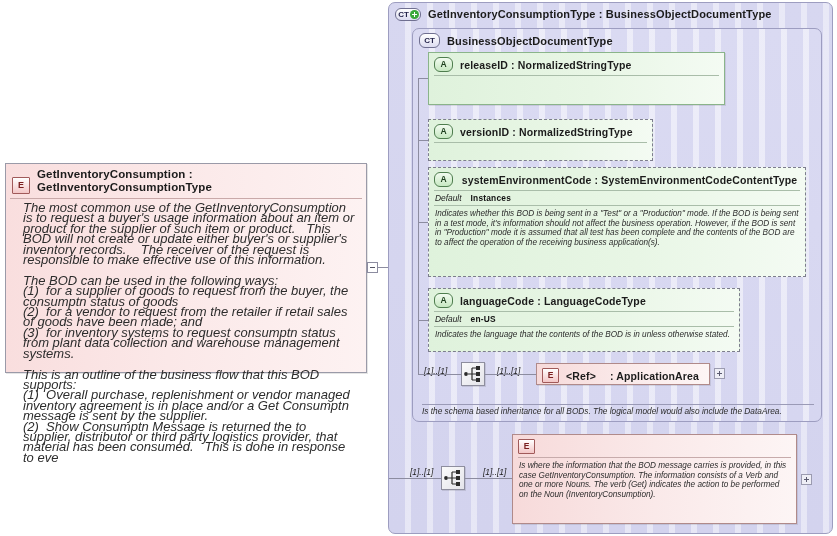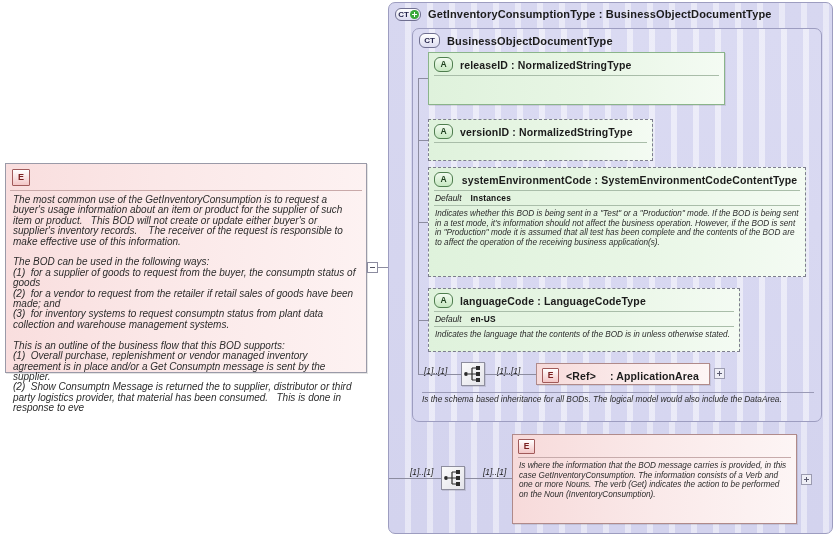--- a/index.html
+++ b/index.html
@@ -75,21 +75,21 @@
     width: 16px; height: 15px;
     border: 1px solid #a05a5a;
     background: linear-gradient(to bottom, #ffffff, #f3c6c6);
     color: #7a2020;
     border-radius: 1px;
     margin-right: 7px;
     margin-top: 1px;
   }
   #leftbox .title { font-size: 11.5px; }
   #leftbox .sep { background:#c9a9a9; margin: 1px 4px 0 4px; }
-  #leftbox .desc { font-size: 10px; line-height: 10.4px; padding: 4px 8px 0 7px; }
+  #leftbox .desc { font-size: 13px; line-height: 10.4px; padding: 4px 8px 0 17px; }
 
   
   .conn-line {
     position: absolute;
     background: #8c8ca0;
   }
   .minus-box {
     position: absolute;
     width: 11px; height: 11px;
     box-sizing: border-box;
@@ -178,21 +178,21 @@
     border: 1px solid #6f6f90;
     border-radius: 6px;
     background: linear-gradient(to bottom, #ffffff, #dcdcf0);
     color: #23234a;
     margin-right: 7px;
     margin-top: 1px;
     font-size: 8px;
   }
   #ctInner .inner-note {
     position: absolute;
-    left: 9px; bottom: 16px;
+    left: 9px; bottom: 4px;
     width: 392px;
   }
   #ctInner .inner-note .sep { background:#9a9ab6; margin:0 0 2px 0; }
   #ctInner .inner-note .desc { padding: 0; }
 
   
   .attr {
     background: linear-gradient(to right, #dff2dc 0%, #e8f6e5 55%, #f4fbf3 100%);
   }
   .attr-solid {
@@ -276,20 +276,21 @@
   .center-title { text-align: center; }
 </style>
 </head>
 <body>
 
 <div class="canvas">
 
   <div class="box" id="leftbox">
     <div class="hdr-row">
       <span class="badge">E</span>
+      <span class="title">GetInventoryConsumption  :  GetInventoryConsumptionType</span>
     </div>
     <div class="sep"></div>
     <div class="desc">The most common use of the GetInventoryConsumption is to request a buyer's usage information about an item or product for the supplier of such item or product.   This BOD will not create or update either buyer's or supplier's inventory records.    The receiver of the request is responsible to make effective use of this information.
 
 The BOD can be used in the following ways:
 (1)  for a supplier of goods to request from the buyer, the consumptn status of goods
 (2)  for a vendor to request from the retailer if retail sales of goods have been made; and
 (3)  for inventory systems to request consumptn status from plant data collection and warehouse management systems.
 
 This is an outline of the business flow that this BOD supports:

